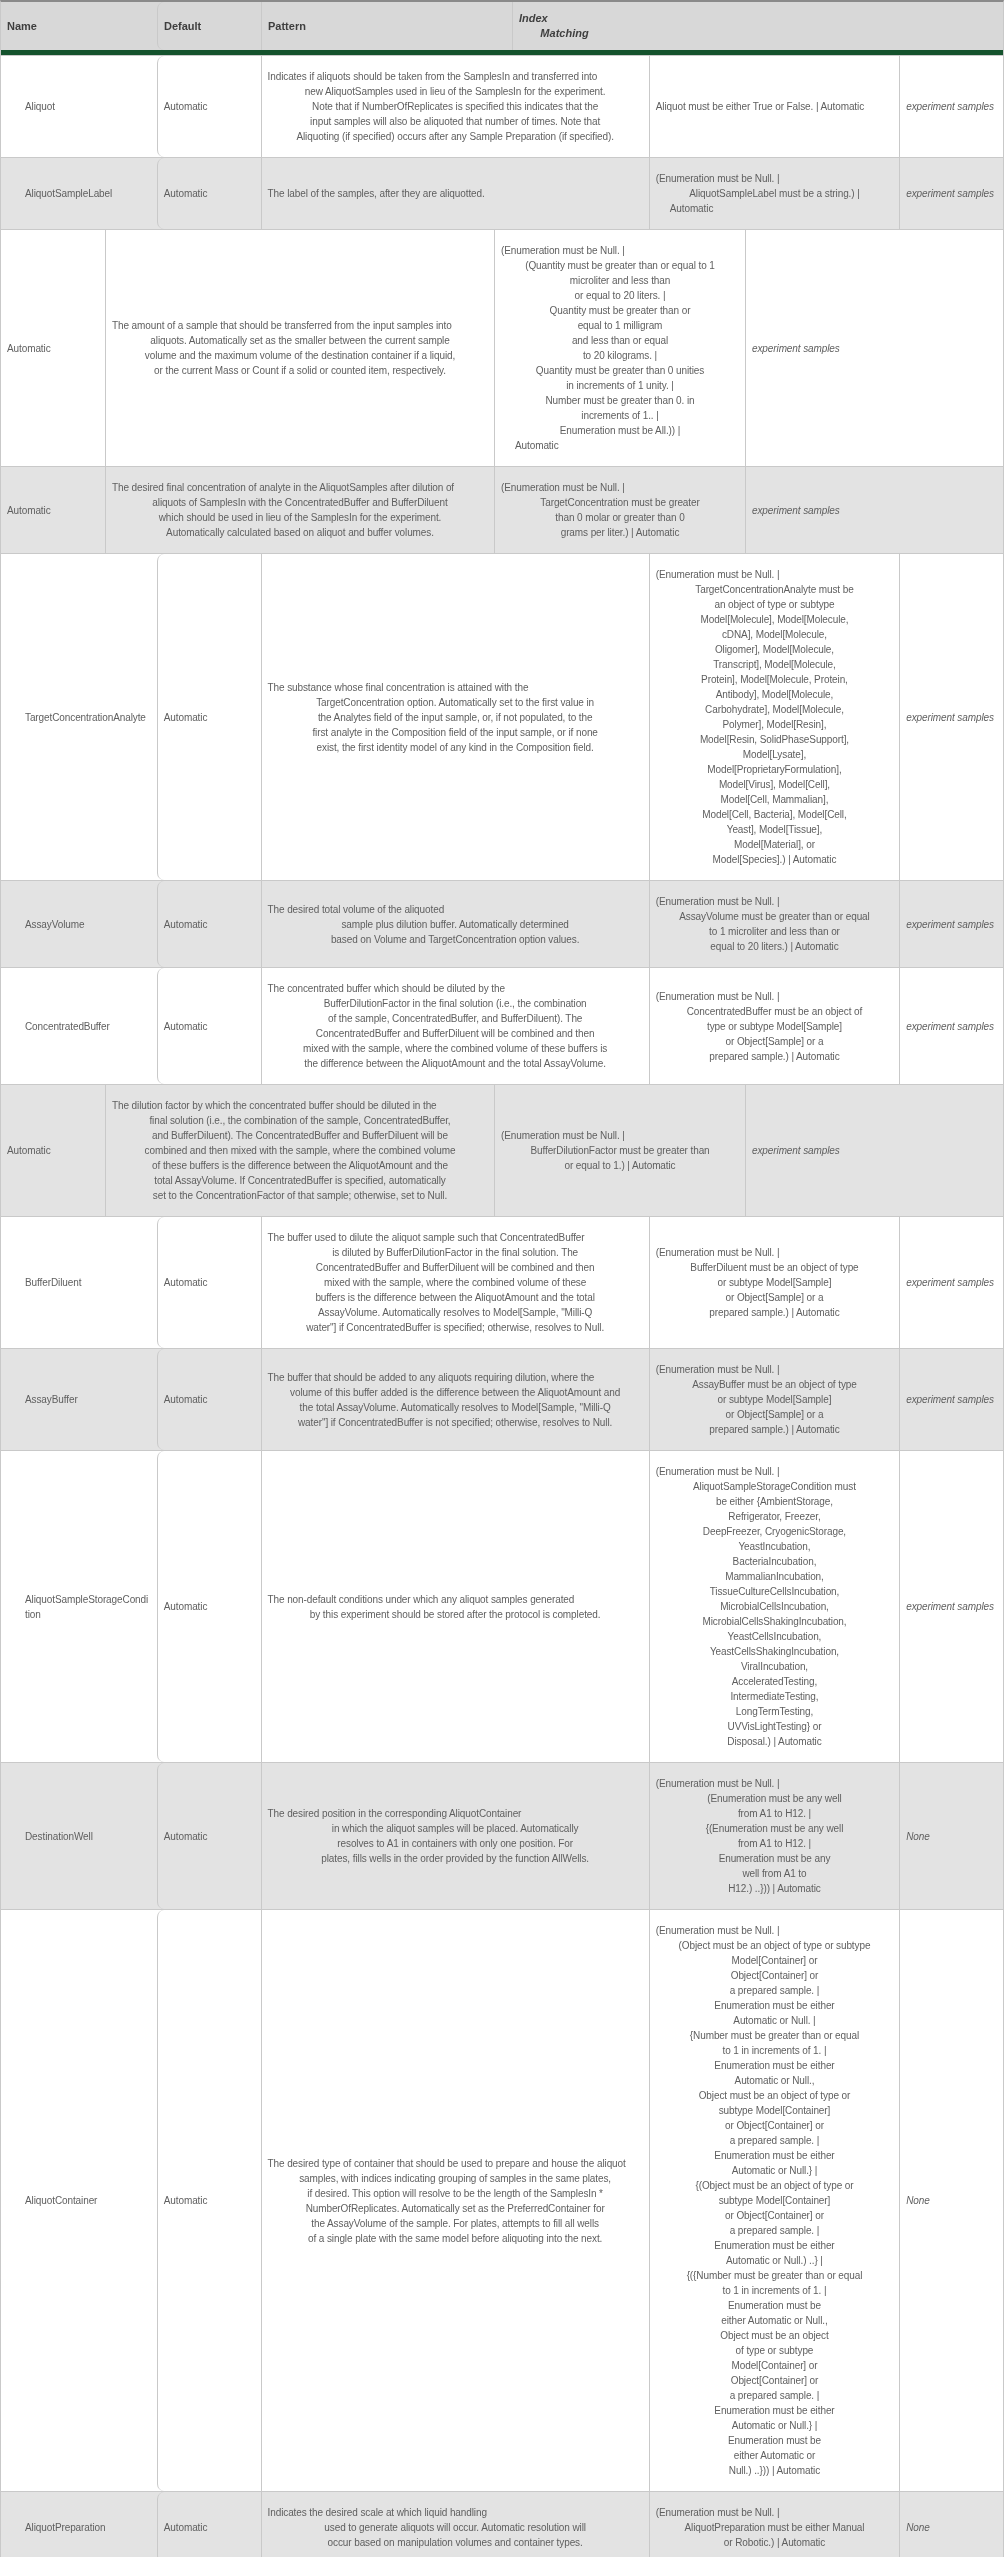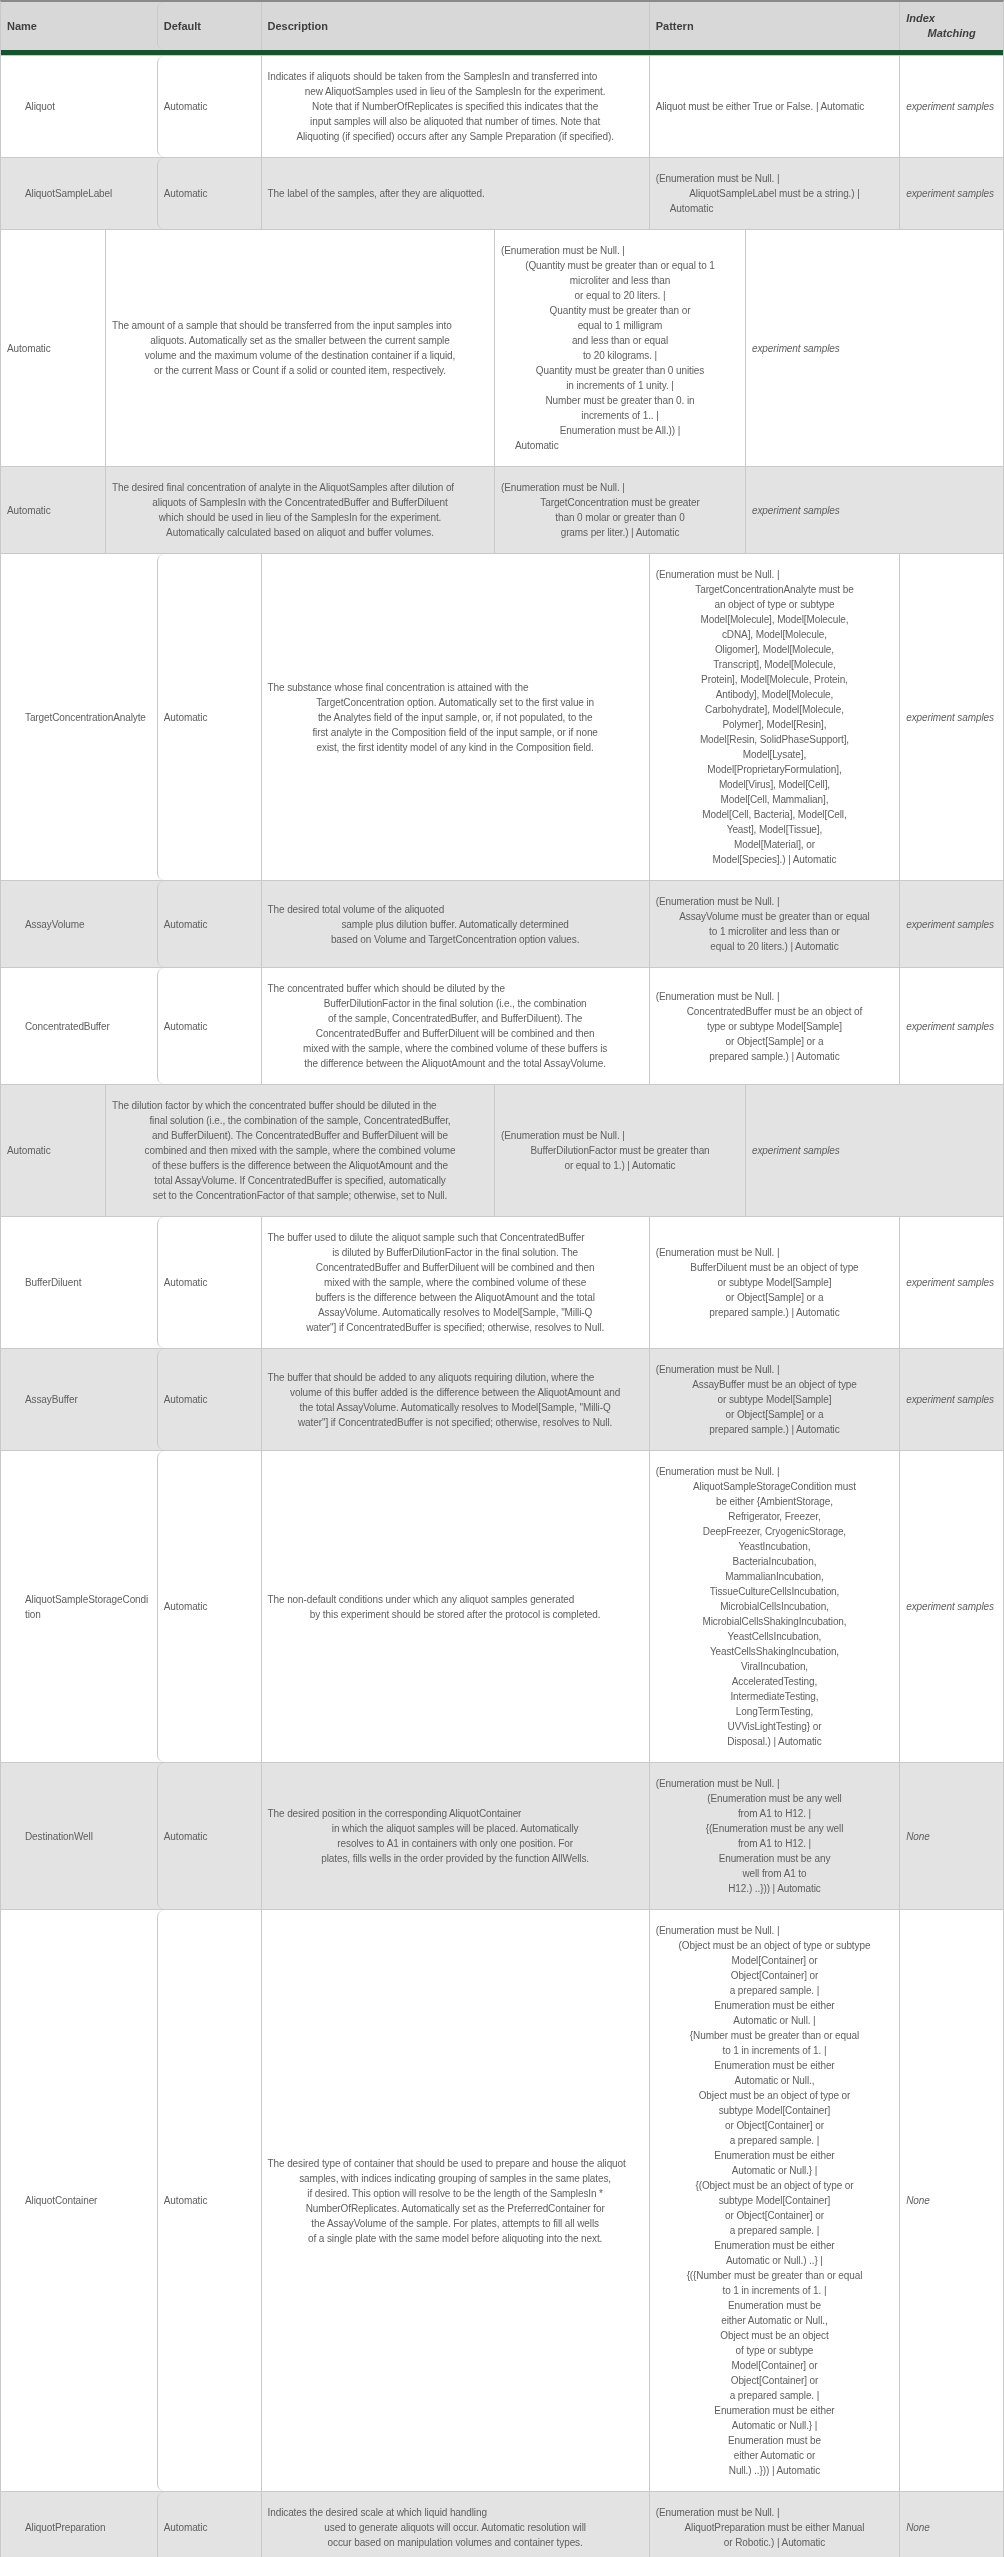--- a/index.html
+++ b/index.html
@@ -60,23 +60,20 @@
 <body>
 
 <div class="opts-table">
   <div class="row hdr-row">
       <div class="cell c-name">
         <span class="ln ln-first">Name</span>
       </div>
       <div class="cell c-default">
         <span class="ln ln-first">Default</span>
       </div>
-      <div class="cell c-desc">
-        <span class="ln ln-first">Description</span>
-      </div>
       <div class="cell c-pattern">
         <span class="ln ln-first">Pattern</span>
       </div>
       <div class="cell c-index">
         <span class="ln ln-first">Index</span>
         <span class="ln ln-mid">Matching</span>
       </div>
     </div>
   <div id="table-body">
       <div class="row">

